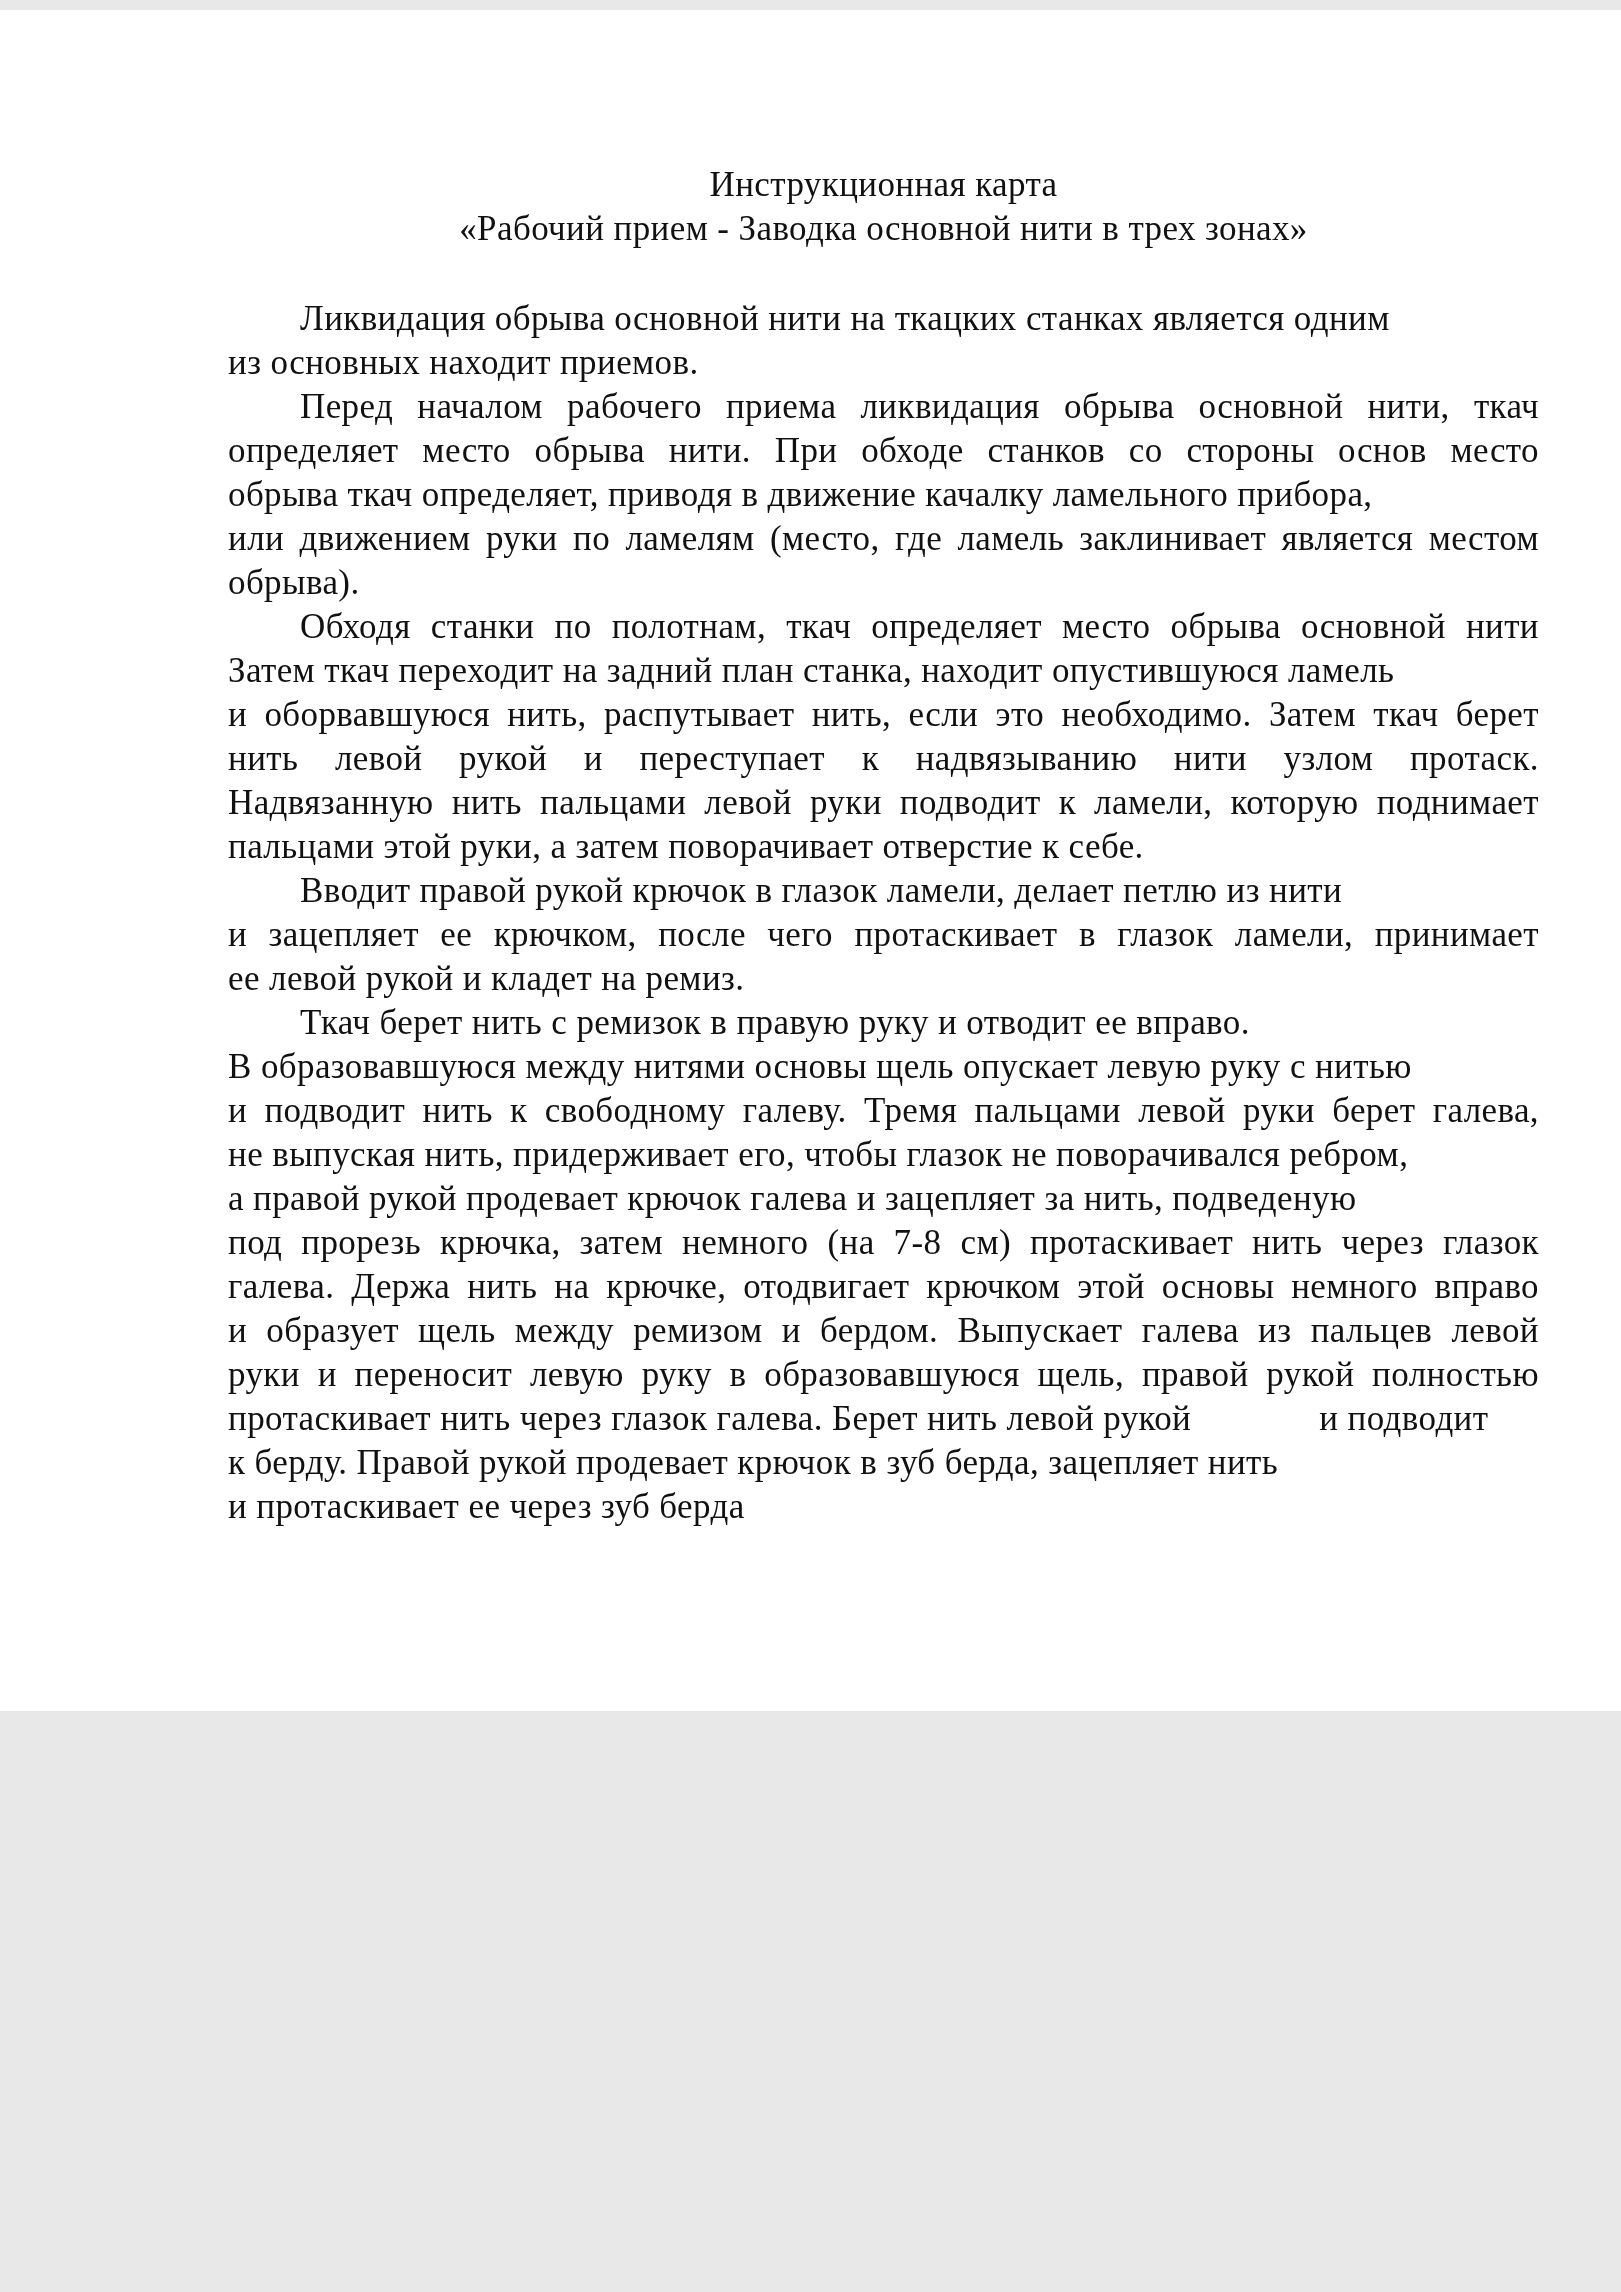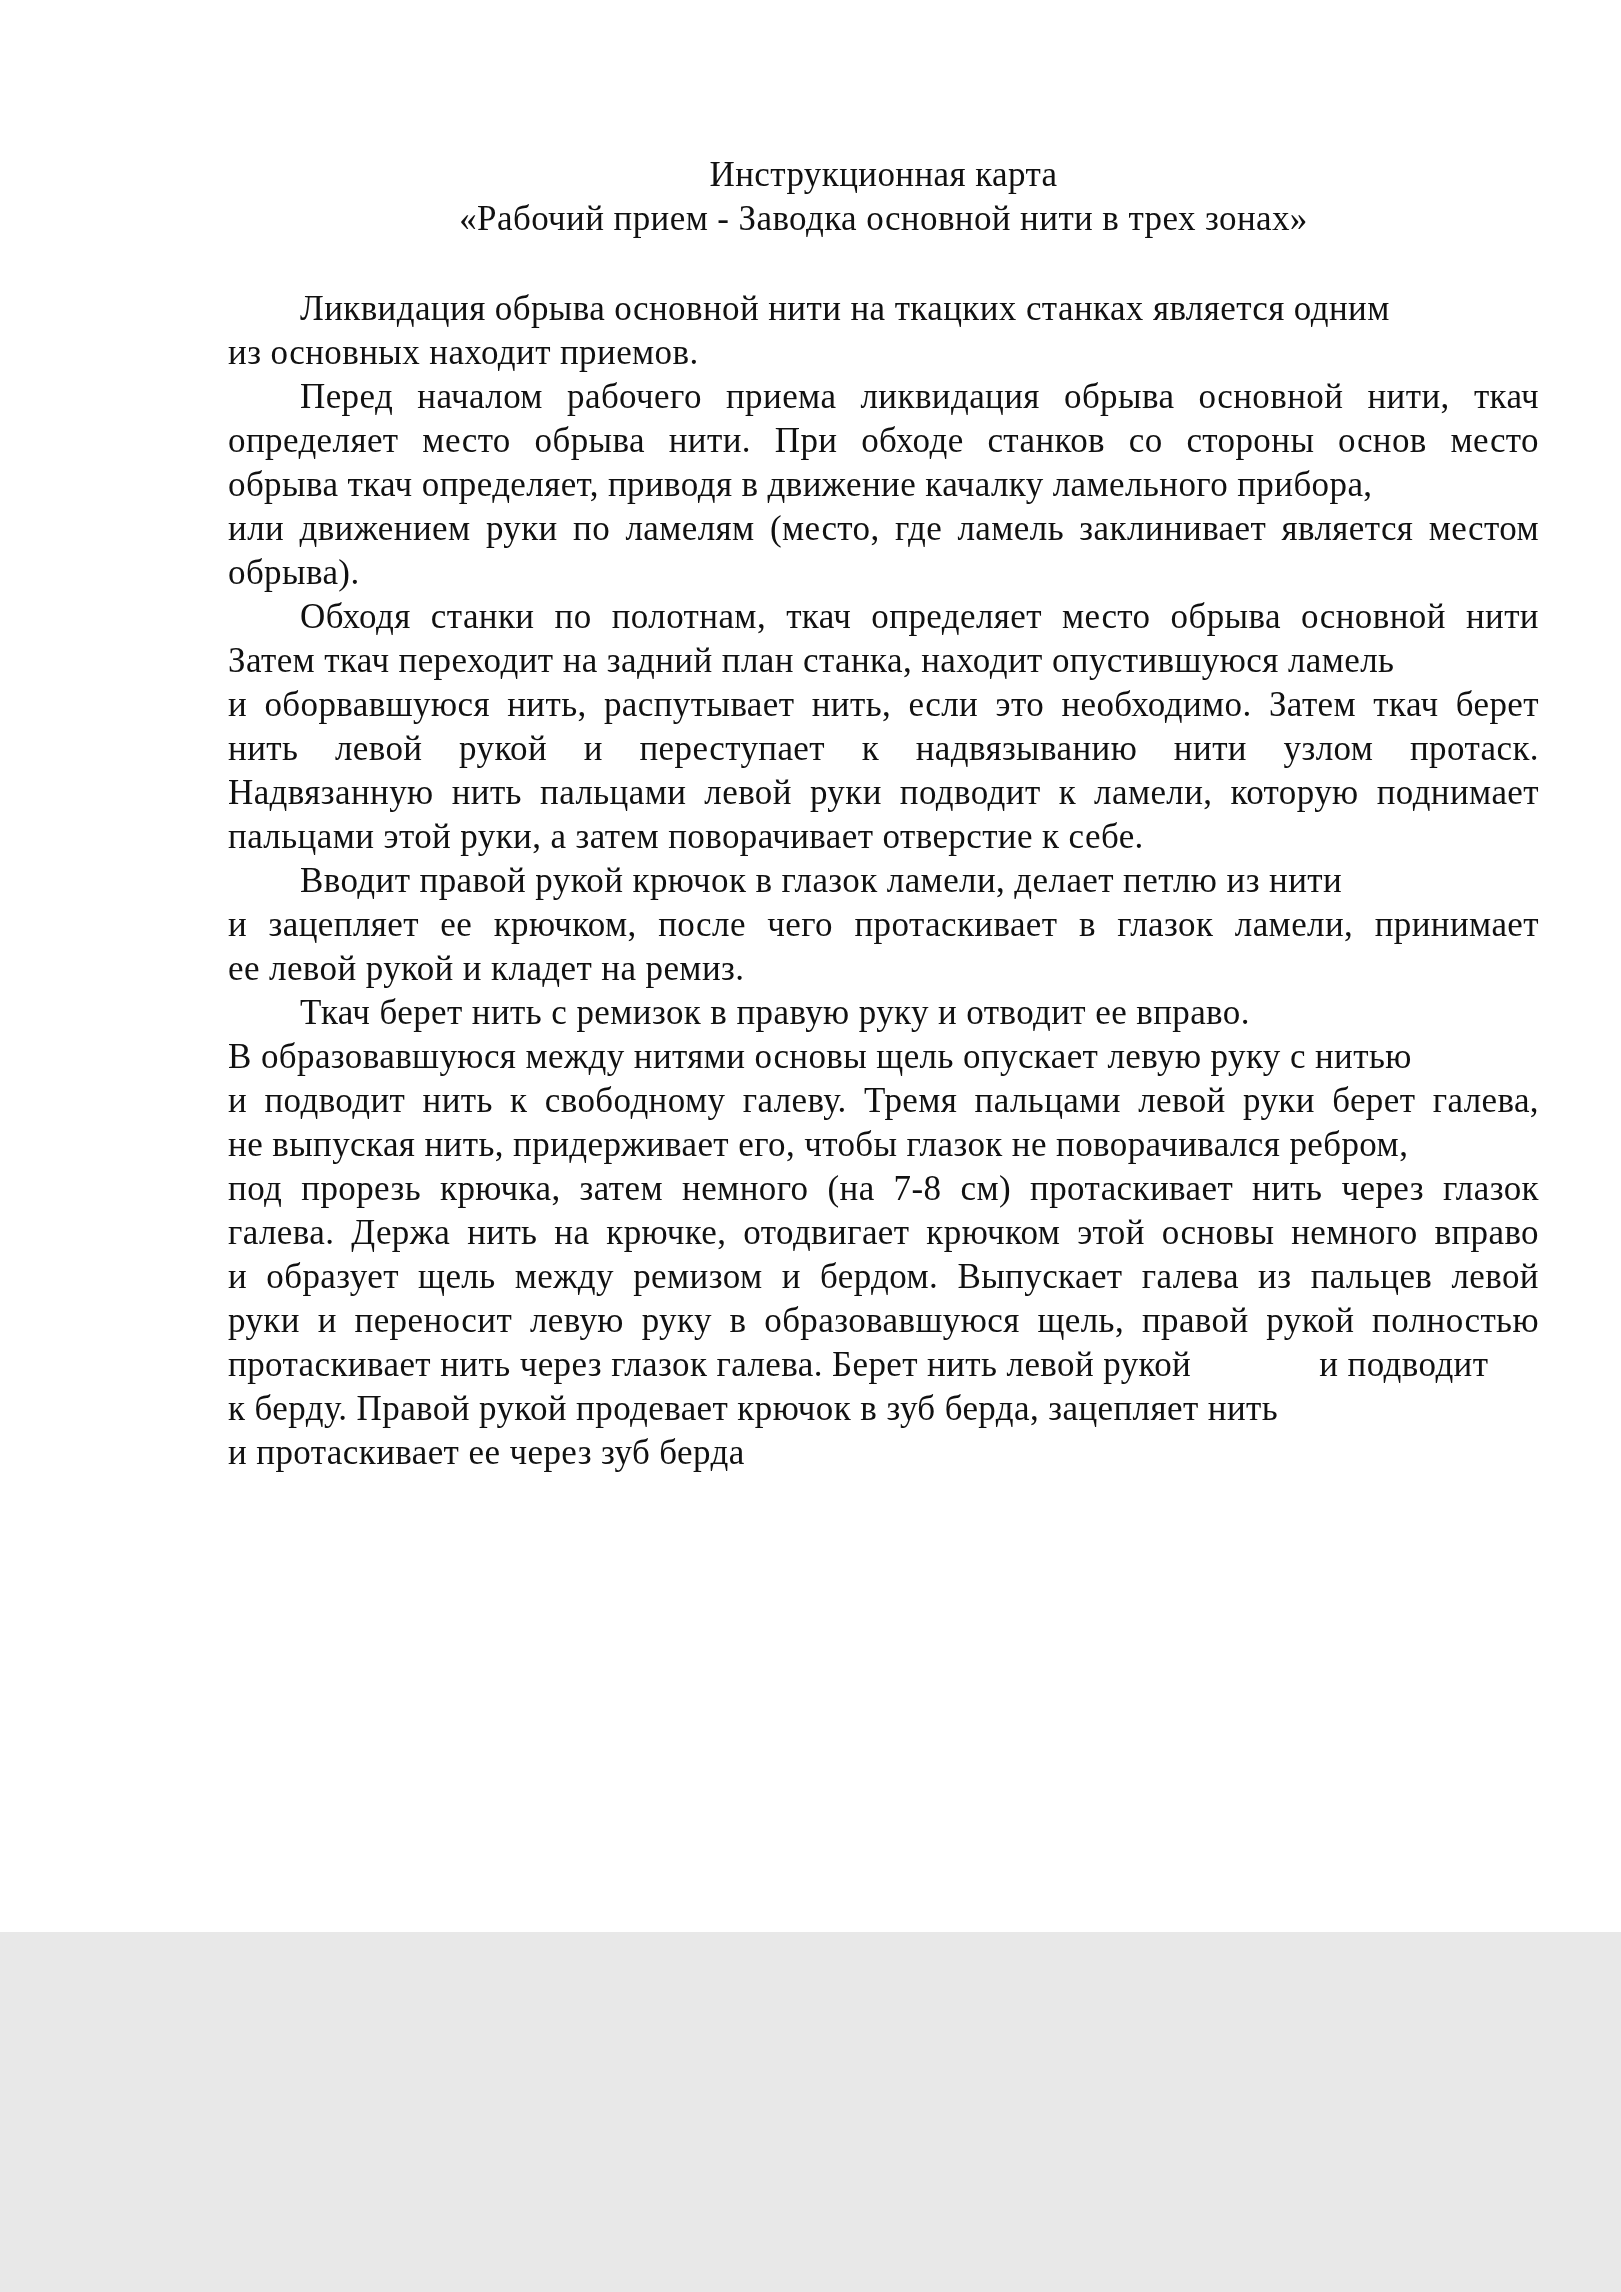--- a/index.html
+++ b/index.html
@@ -3,22 +3,22 @@
 <meta charset="utf-8">
 <style>
   html, body {
     margin: 0;
     padding: 0;
     background: #e8e8e8;
   }
   .sheet {
     position: relative;
     width: 1621px;
-    height: 1932px;
-    margin: 0 auto;
+    height: 1701px;
+    margin: 10px auto;
     background: #ffffff;
     color: #111111;
     font-family: "Liberation Serif", "DejaVu Serif", serif;
     overflow: hidden;
   }
   .text-col {
     position: absolute;
     left: 228px;
     top: 153px;
     width: 1311px;
@@ -75,20 +75,21 @@
         <div class="line stretch">нить левой рукой и переступает к надвязыванию нити узлом протаск.</div>
         <div class="line stretch">Надвязанную нить пальцами левой руки подводит к ламели, которую поднимает</div>
         <div class="line">пальцами этой руки, а затем поворачивает отверстие к себе.</div>
         <div class="line indent">Вводит правой рукой крючок в глазок ламели, делает петлю из нити</div>
         <div class="line stretch">и зацепляет ее крючком, после чего протаскивает в глазок ламели, принимает</div>
         <div class="line">ее левой рукой и кладет на ремиз.</div>
         <div class="line indent">Ткач берет нить с ремизок в правую руку и отводит ее вправо.</div>
         <div class="line">В образовавшуюся между нитями основы щель опускает левую руку с нитью</div>
         <div class="line stretch">и подводит нить к свободному галеву. Тремя пальцами левой руки берет галева,</div>
         <div class="line">не выпуская нить, придерживает его, чтобы глазок не поворачивался ребром,</div>
+        <div class="line">а правой рукой продевает крючок галева и зацепляет за нить, подведеную</div>
         <div class="line stretch">под прорезь крючка, затем немного (на 7-8 см) протаскивает нить через глазок</div>
         <div class="line stretch">галева. Держа нить на крючке, отодвигает крючком этой основы немного вправо</div>
         <div class="line stretch">и образует щель между ремизом и бердом. Выпускает галева из пальцев левой</div>
         <div class="line stretch">руки и переносит левую руку в образовавшуюся щель, правой рукой полностью</div>
         <div class="line">протаскивает нить через глазок галева. Берет нить левой рукой&nbsp;&nbsp;&nbsp;&nbsp;&nbsp;&nbsp;&nbsp;&nbsp;&nbsp;&nbsp;&nbsp;&nbsp;&nbsp; и подводит</div>
         <div class="line">к берду. Правой рукой продевает крючок в зуб берда, зацепляет нить</div>
         <div class="line">и протаскивает ее через зуб берда</div>
       </div>
   </div>
 </div>

